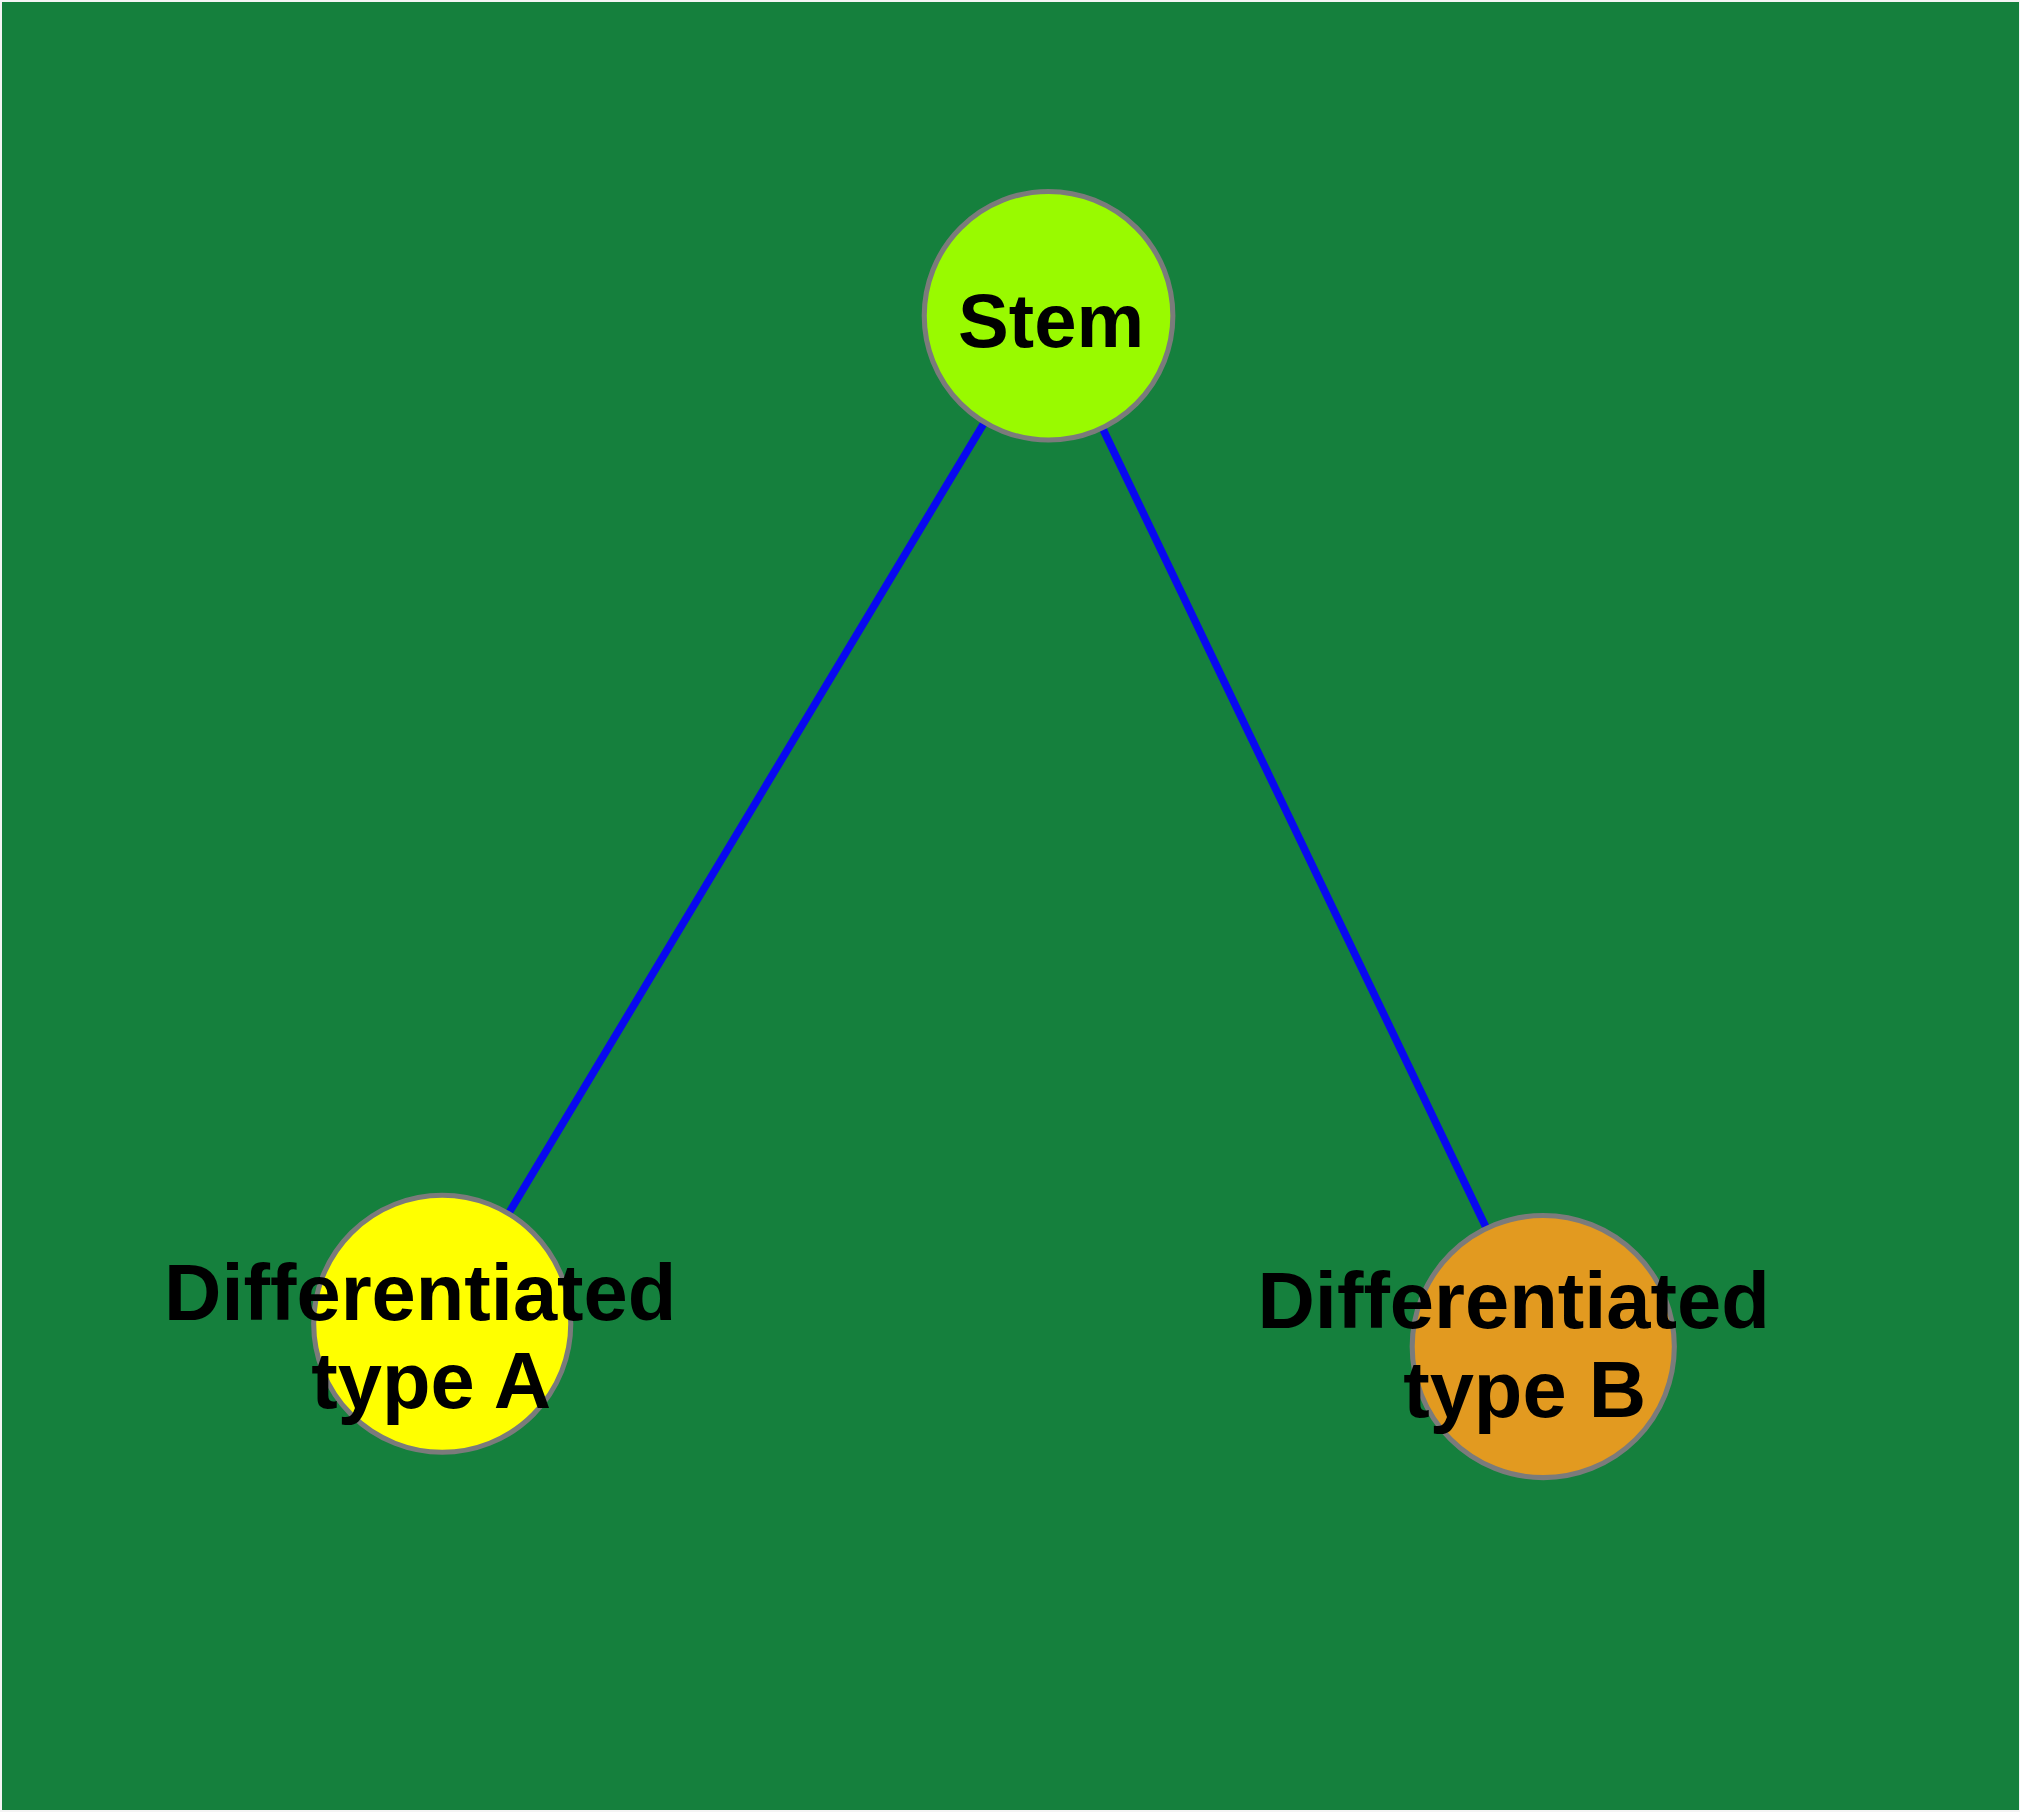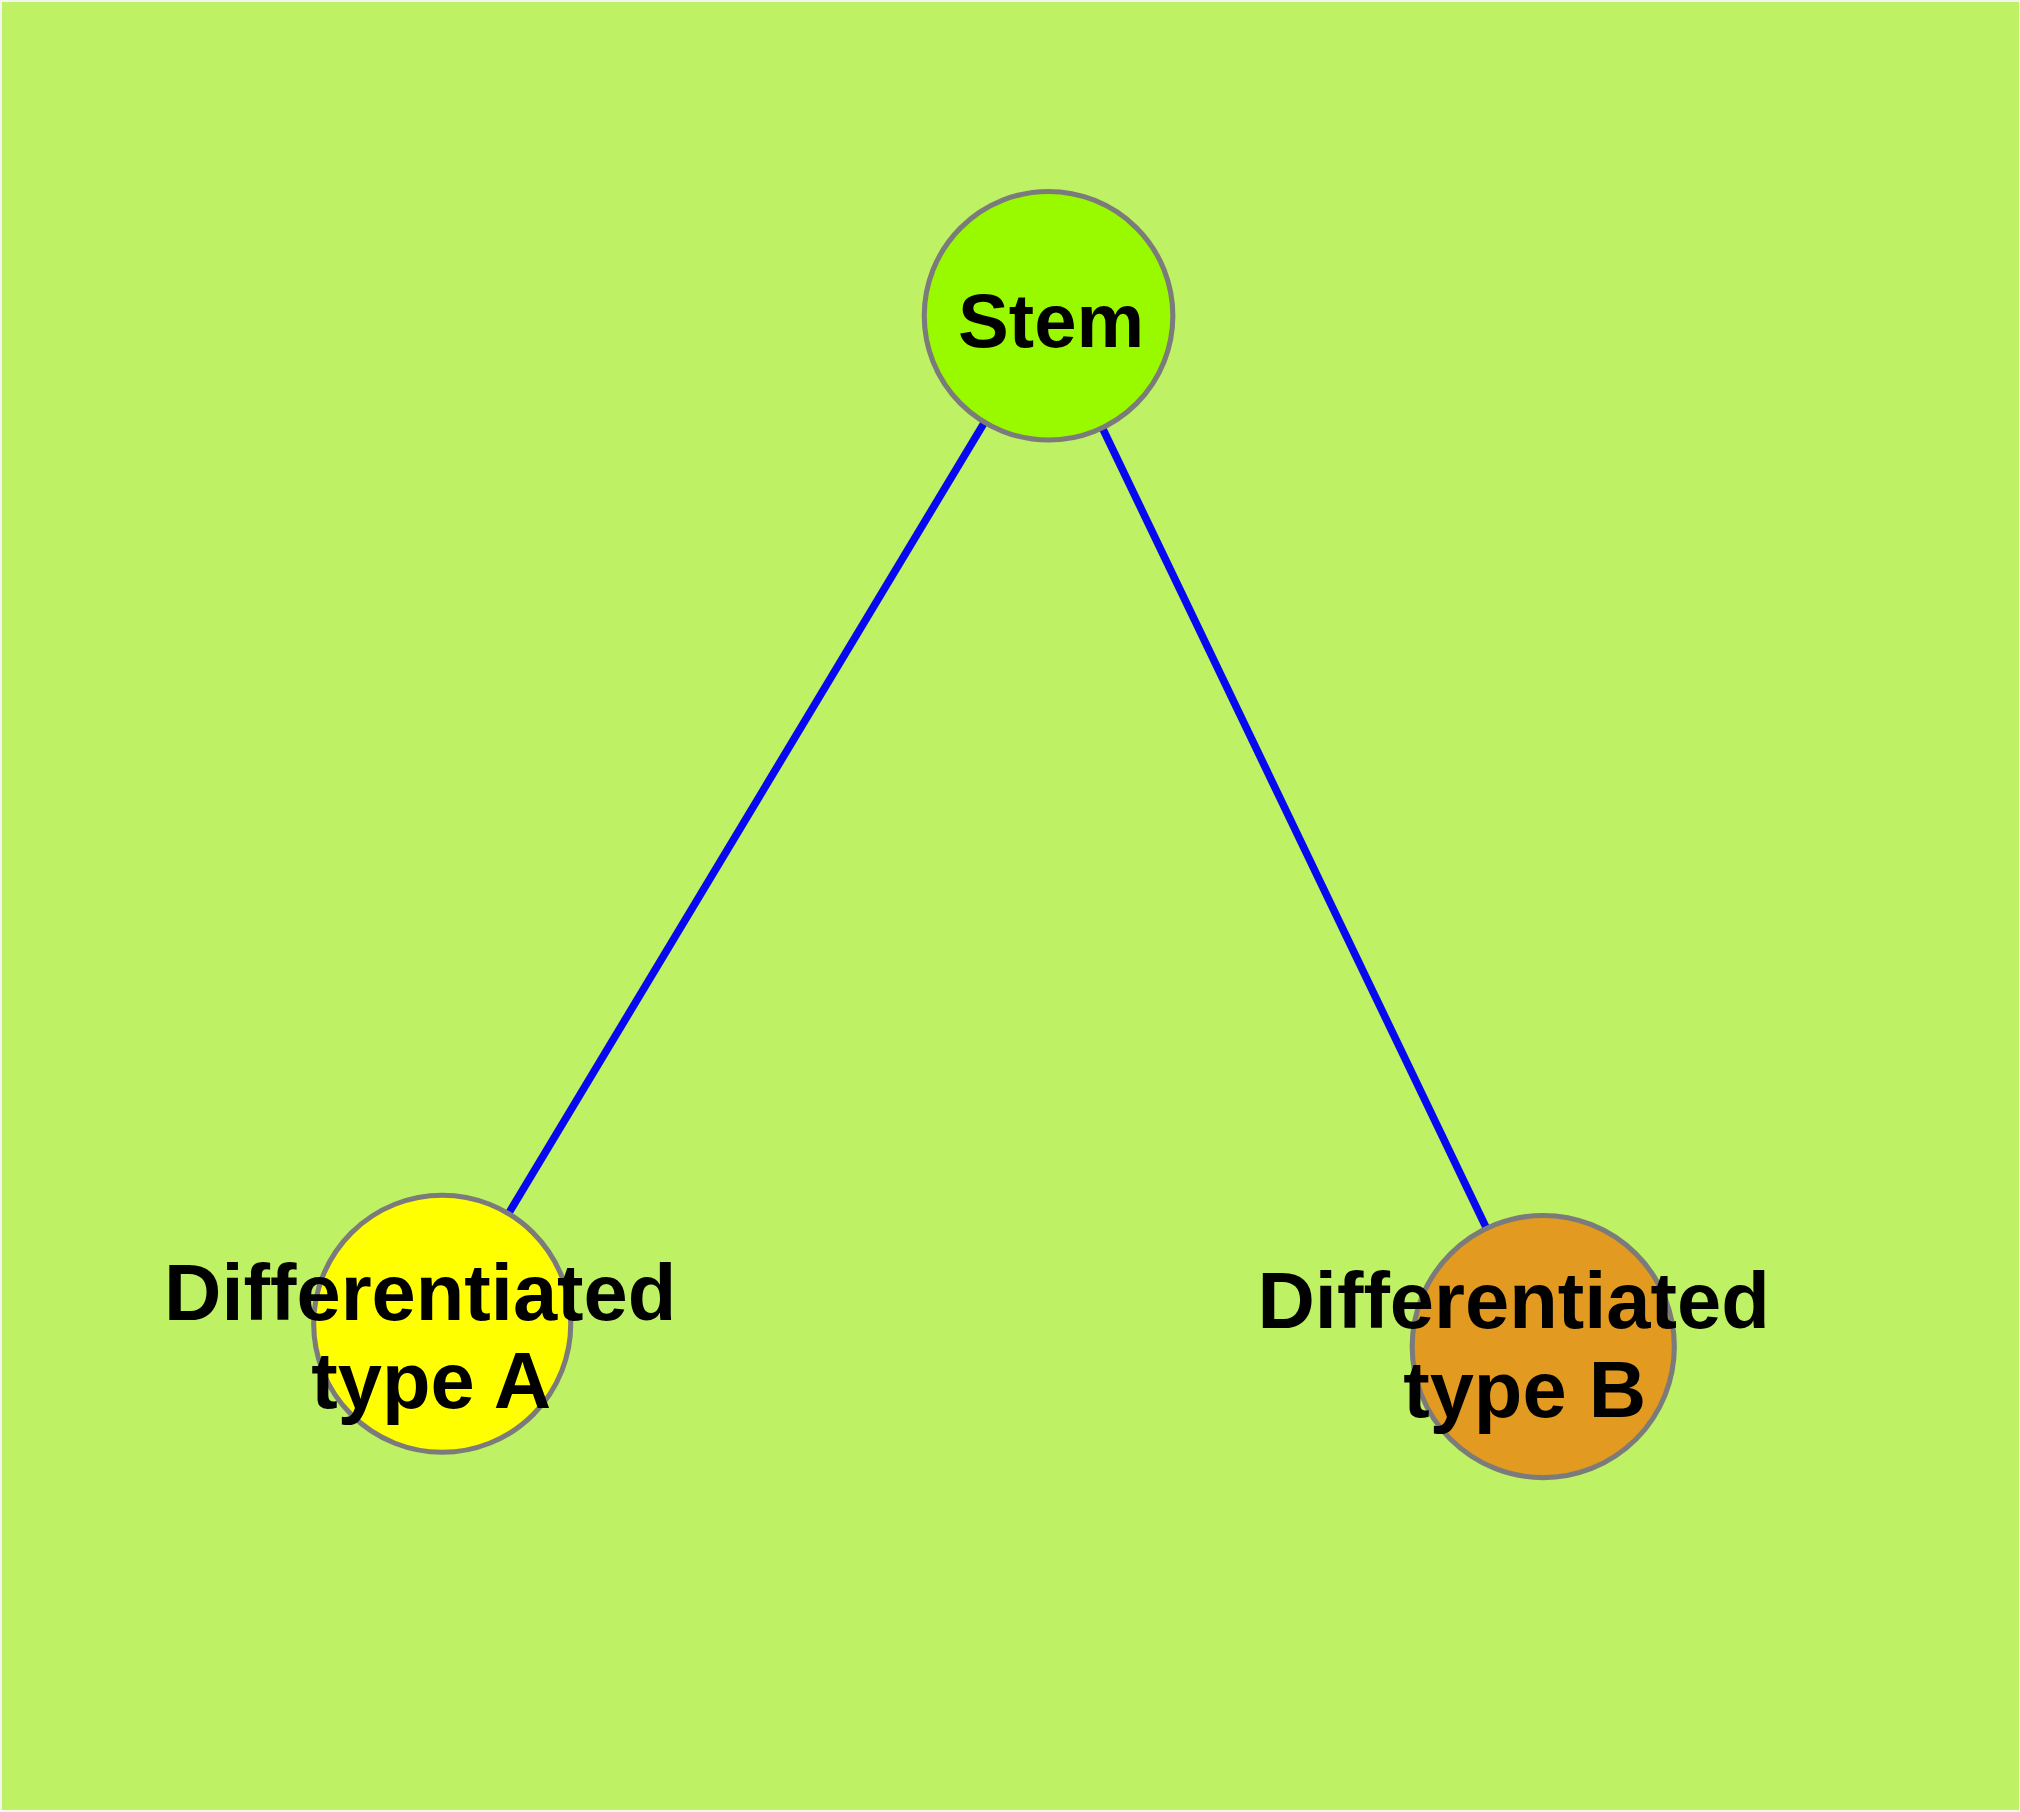--- a/index.html
+++ b/index.html
@@ -37,21 +37,21 @@
   .node-label.stem {
     font-size: 90px;
   }
   .node-label.leaf {
     font-size: 94px;
   }
 </style>
 </head>
 <body>
 
-<div id="canvas-frame" style="background: #bef264;">
+<div id="canvas-frame" style="background: #15803d;">
   <svg viewBox="0 0 2384 2138" xmlns="http://www.w3.org/2000/svg">
 
     <line class="edge-line" x1="1237" y1="371" x2="520" y2="1563" stroke="#0808f0"></line>
     <line class="edge-line" x1="1237" y1="371" x2="1822" y2="1590" stroke="#0808f0"></line>
 
     <circle class="node-circle" cx="1237" cy="371" r="147" fill="#99fa00" stroke="#7b7b7b"></circle>
 
     <circle class="node-circle" cx="520" cy="1563" r="152" fill="#ffff00" stroke="#7b7b7b"></circle>
 
     <circle class="node-circle" cx="1822" cy="1590" r="155" fill="#e29a20" stroke="#7b7b7b"></circle>

